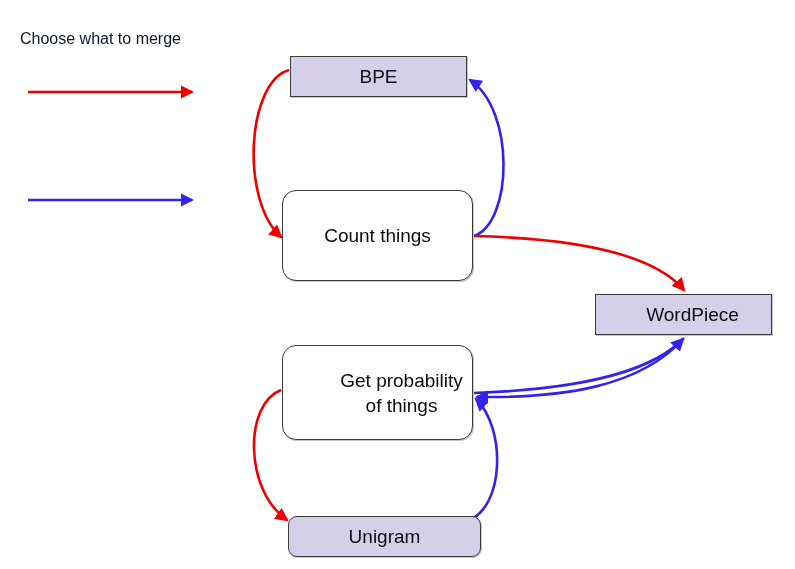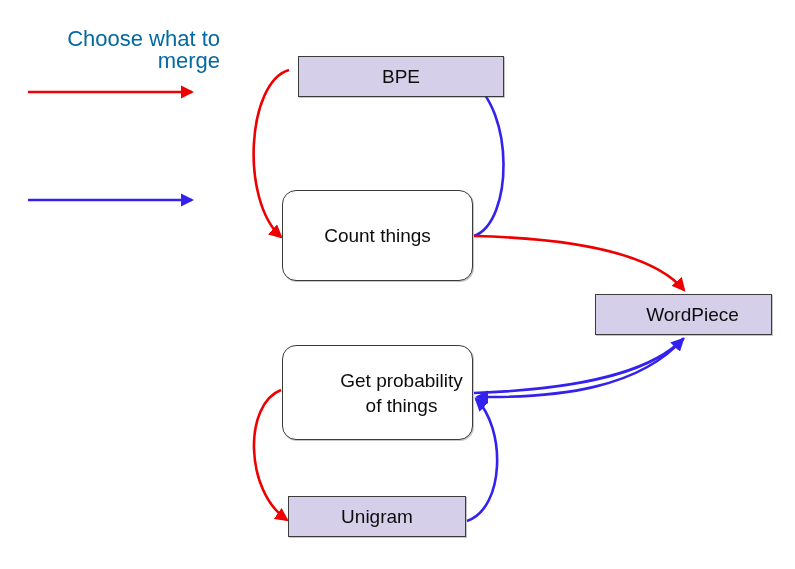--- a/index.html
+++ b/index.html
@@ -28,24 +28,24 @@
     height: 569px;
     pointer-events: none;
   }
 
   
   .legend-block {
     position: absolute;
     width: 220px;
   }
   .legend-label {
-    text-align: right;
-    font-size: 22px;
+    text-align: left;
+    font-size: 16px;
     line-height: 22px;
-    color: #0369a1;
+    color: #0f172a;
     width: 200px;
     margin-left: 6px;
   }
   #legend-merge   { left: 14px; top: 28px; }
   #legend-decision{ left: 14px; top: 150px; }
 
   
   .node {
     position: absolute;
     box-sizing: border-box;
@@ -64,25 +64,25 @@
     box-shadow: 1px 1px 0 rgba(90,90,90,0.35);
   }
   .node.rounded {
     background: #ffffff;
     border: 1.6px solid #3b3b3b;
     border-radius: 14px;
     box-shadow: 1px 1px 0 rgba(90,90,90,0.35);
     text-align: center;
   }
 
-  #node-bpe        { left: 298px; top: 56px;  width: 206px; height: 41px; }
+  #node-bpe        { left: 290px; top: 56px;  width: 177px; height: 41px; }
   #node-count      { left: 282px; top: 190px; width: 191px; height: 91px; }
   #node-wordpiece  { left: 595px; top: 294px; width: 177px; height: 41px; padding-left: 18px; }
   #node-getprob    { left: 282px; top: 345px; width: 191px; height: 95px; padding-left: 48px; }
-  #node-unigram    { left: 288px; top: 496px; width: 178px; height: 41px; }
+  #node-unigram    { left: 288px; top: 516px; width: 193px; height: 41px; border-radius: 9px; }
 
   .node-label { pointer-events: none; white-space: pre-line; }
 </style>
 </head>
 <body>
 
 <div id="canvas">
 
   <svg id="edges" viewBox="0 0 795 569" width="795" height="569" xmlns="http://www.w3.org/2000/svg">
     <defs>

